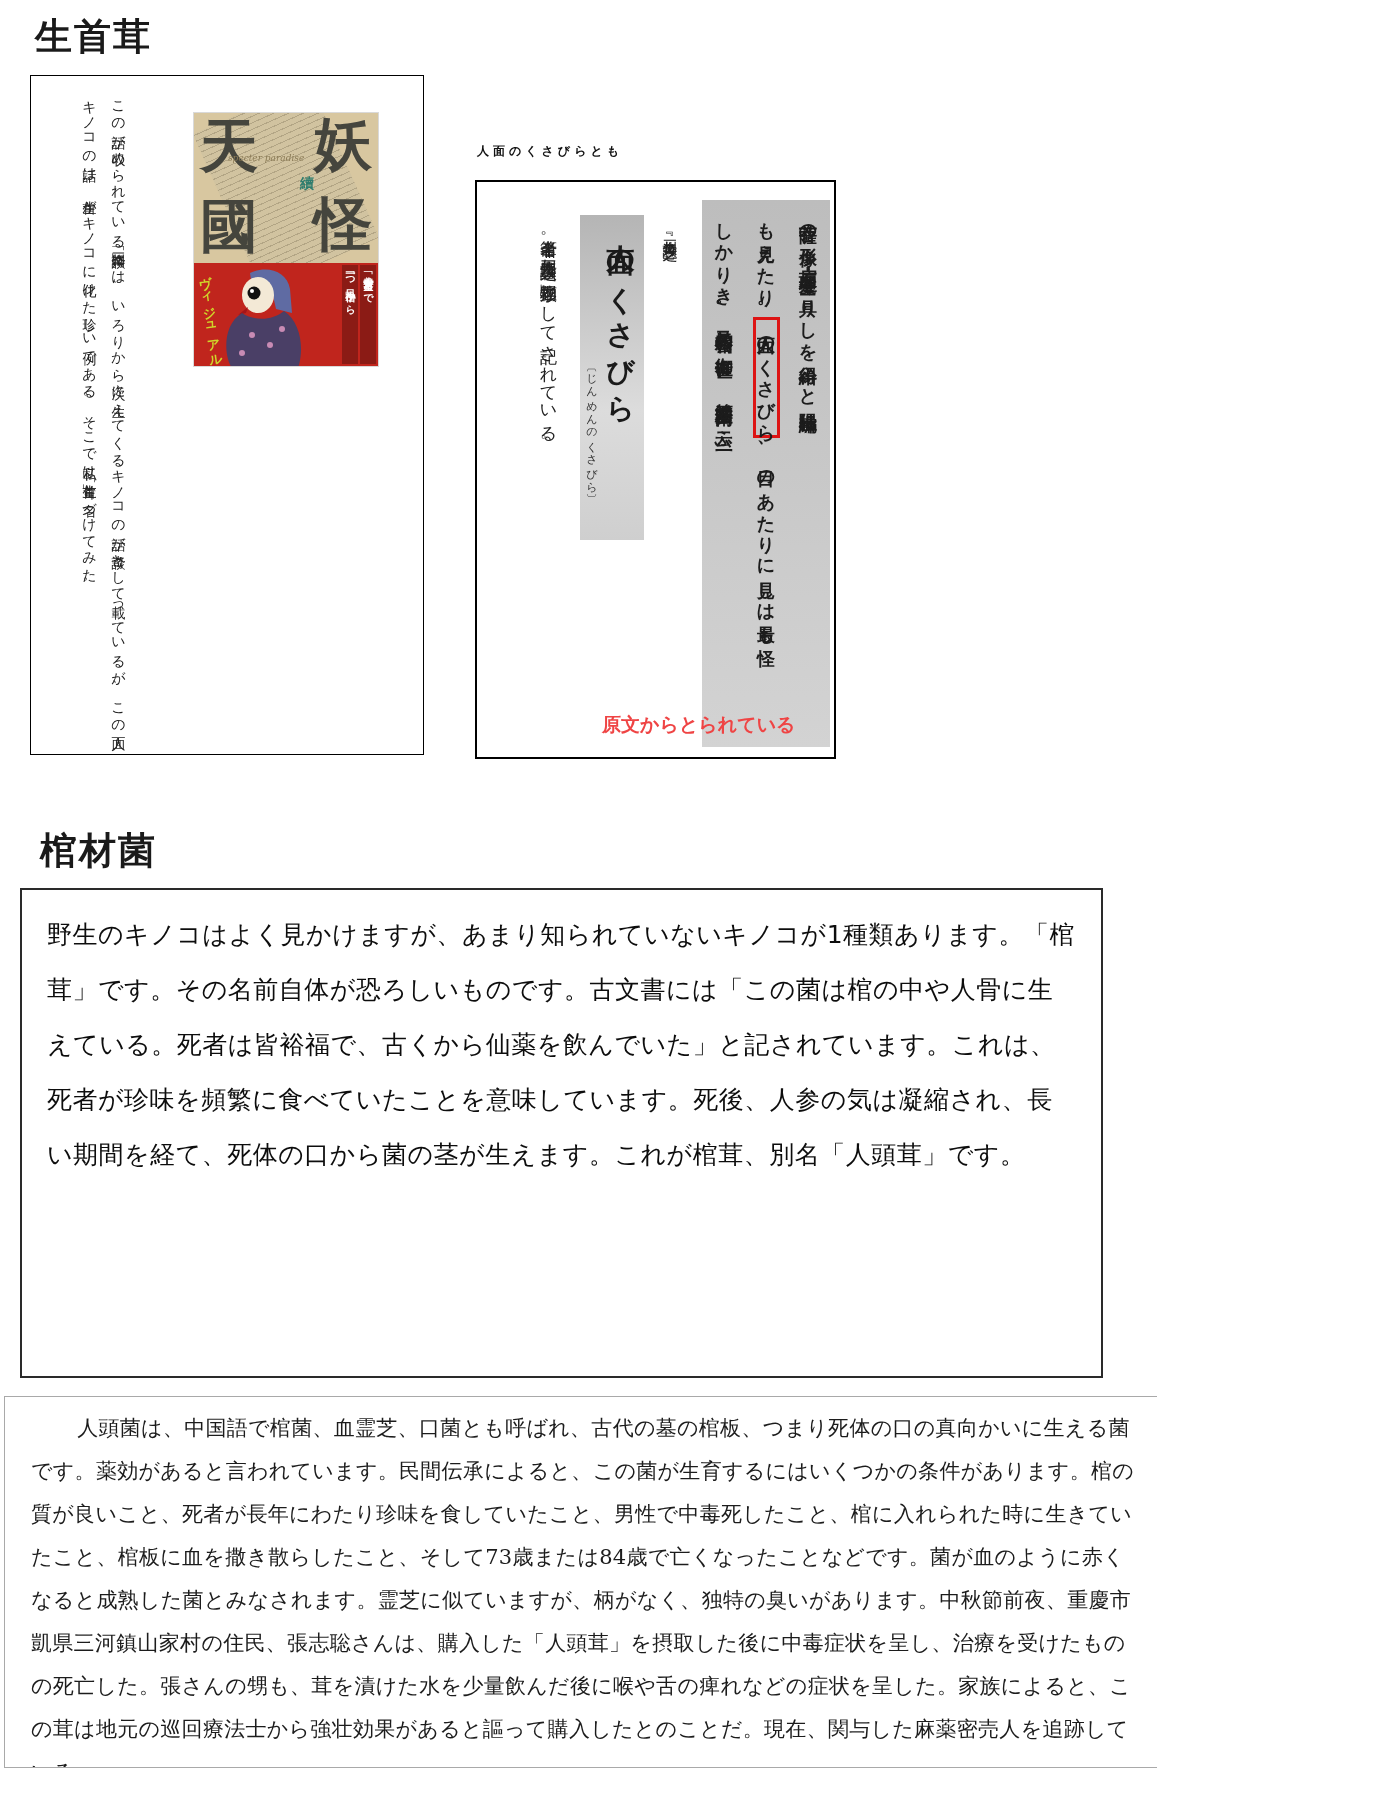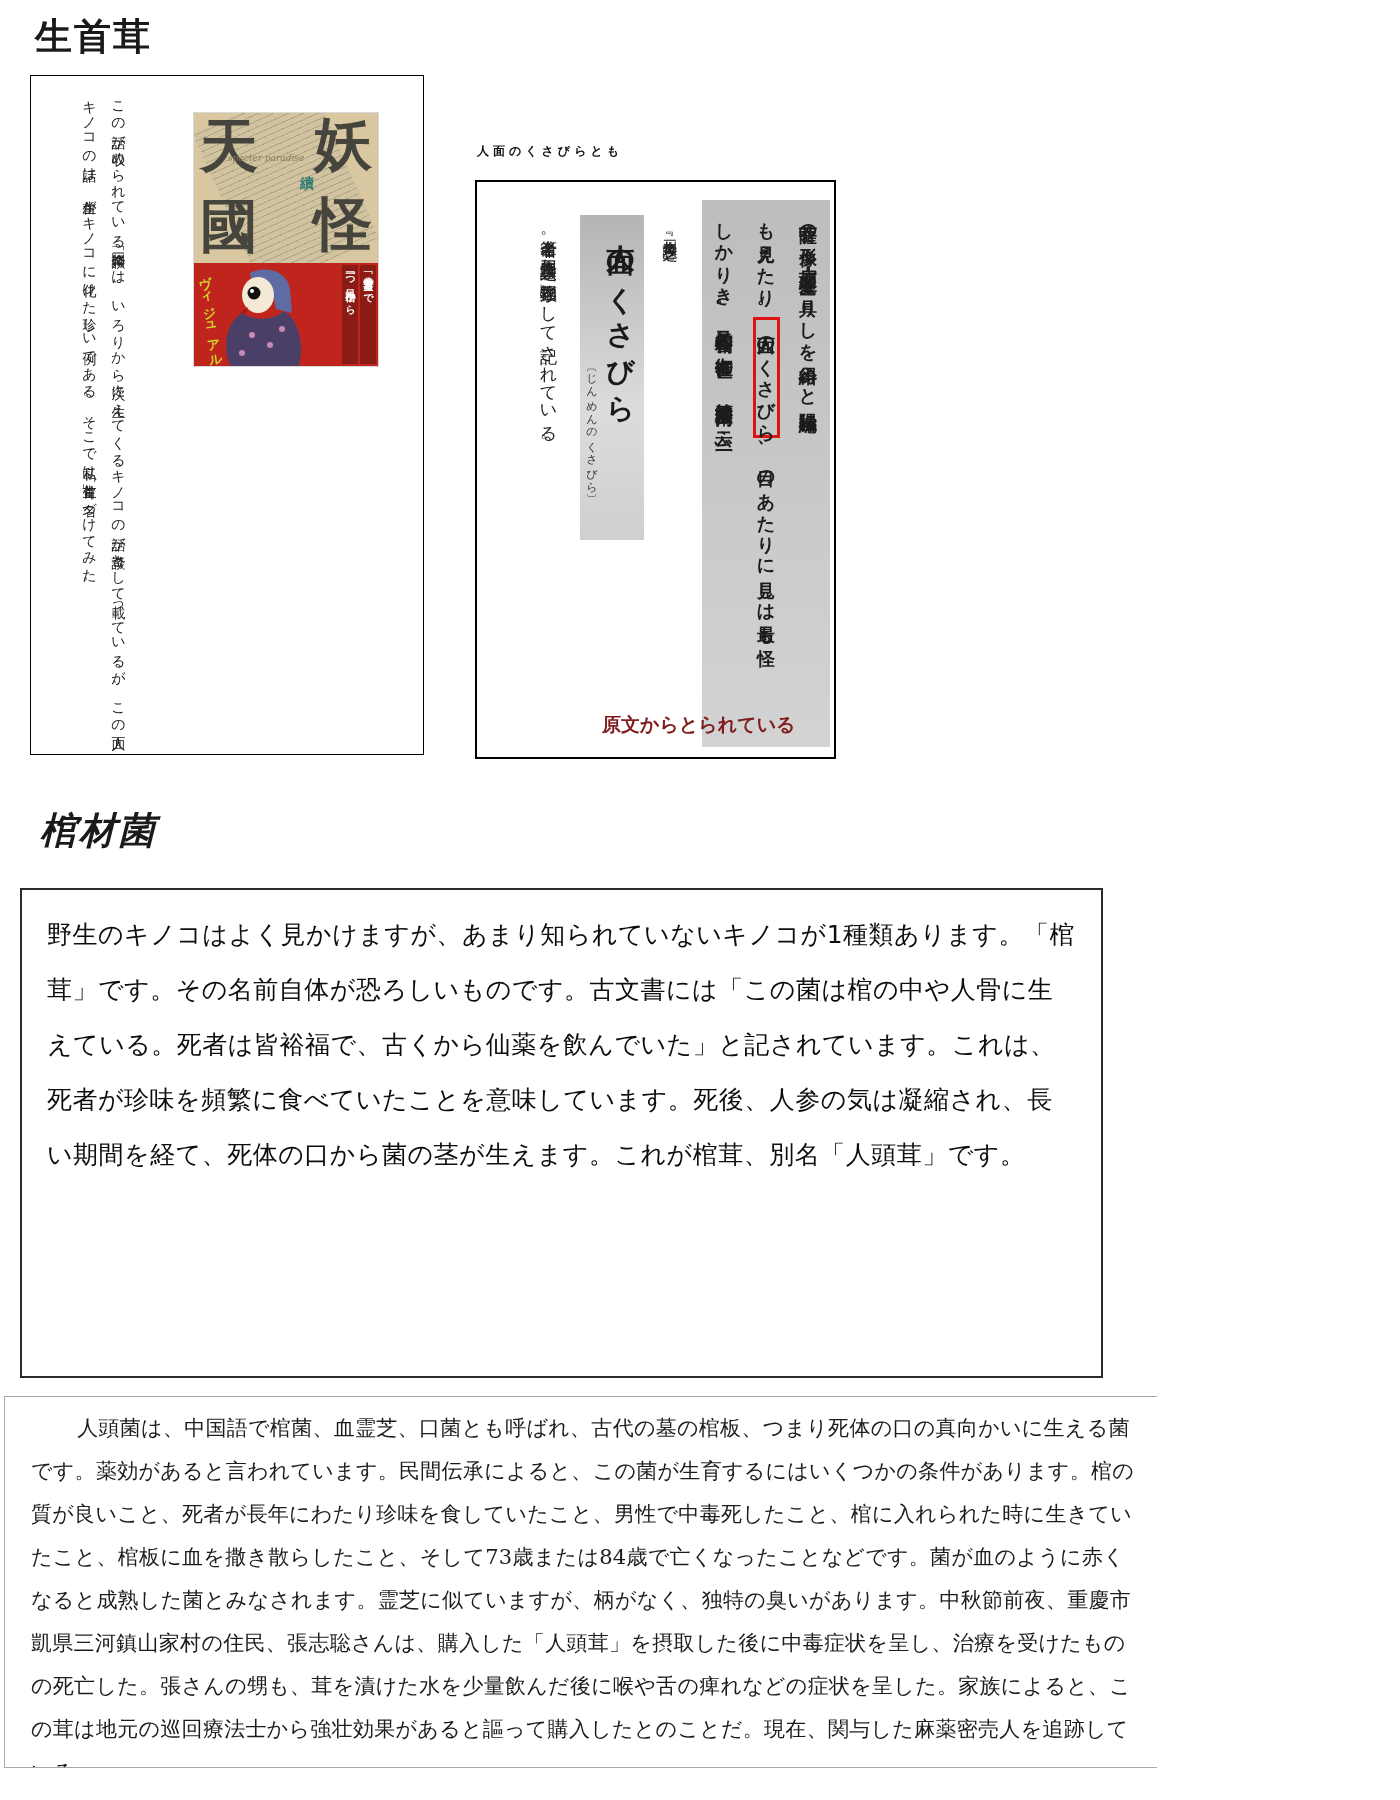--- a/index.html
+++ b/index.html
@@ -65,21 +65,21 @@
         background:linear-gradient(180deg,#bdbdbd,#d3d3d3);}
   .scol{position:absolute;writing-mode:vertical-rl;font-family:"DejaVu Serif",serif;
         font-size:18px;font-weight:bold;letter-spacing:1.2px;color:#1c1c1c;
         white-space:nowrap;top:10px;}
   .scol1{left:94px;}
   .scol2{left:52px;}
   .scol3{left:10px;}
   .hlred{border:3px solid #dd1414;padding:2px 0;}
   .capmid{position:absolute;left:10px;top:408px;width:260px;text-align:center;
           font-size:19px;font-weight:bold;line-height:28px;white-space:pre-line;color:#111;}
-  .capbot{position:absolute;left:125px;top:530px;font-size:19px;font-weight:bold;color:#7f1d1d;}
+  .capbot{position:absolute;left:125px;top:530px;font-size:19px;font-weight:bold;color:#ef4444;}
 
   
   .box1{position:absolute;left:20px;top:888px;width:1083px;height:490px;
         border:2px solid #2a2a2a;box-sizing:border-box;padding:4px 12px;overflow:hidden;}
   .box1 p{margin:13px;font-size:25px;line-height:55px;color:#0d0d0d;letter-spacing:0.5px;}
   .box1 p + p{margin-top:14px;}
   .box2{position:absolute;left:4px;top:1396px;width:1167px;height:372px;
         border:1px solid #a9a9a9;box-sizing:border-box;padding:10px 26px;overflow:hidden;}
   .box2 p{margin:0;font-family:"DejaVu Serif",serif;font-size:21px;line-height:43px;
           color:#1c1c1c;text-indent:2.2em;letter-spacing:0.3px;}
@@ -141,21 +141,21 @@
 
     <div class="scan">
       <div class="scol scol1">菩薩の形像、眉・面・理髪全く具りしを得給ふと杜陽編に</div>
       <div class="scol scol2"><span>も見えたり。</span><span class="hlred">人面のくさびら</span><span>、目のあたりに見しは最も怪</span></div>
       <div class="scol scol3">しかりき。又松雲相公の御在世に、箕浦安左衛門と云ふ一</div>
     </div>
 
     <div class="capbot">原文からとられている</div>
   </div>
 
-  <div class="h1" style="left:40px;top:806px;font-style:italic;">棺材菌</div>
+  <div class="h1" style="left:40px;top:826px;">棺材菌</div>
 
   <div class="box1">
     <p>野生のキノコはよく見かけますが、あまり知られていないキノコが1種類あります。「棺茸」です。その名前自体が恐ろしいものです。古文書には「この菌は棺の中や人骨に生えている。死者は皆裕福で、古くから仙薬を飲んでいた」と記されています。これは、死者が珍味を頻繁に食べていたことを意味しています。死後、人参の気は凝縮され、長い期間を経て、死体の口から菌の茎が生えます。これが棺茸、別名「人頭茸」です。</p>
   </div>
 
   <div class="box2">
     <p>人頭菌は、中国語で棺菌、血霊芝、口菌とも呼ばれ、古代の墓の棺板、つまり死体の口の真向かいに生える菌です。薬効があると言われています。民間伝承によると、この菌が生育するにはいくつかの条件があります。棺の質が良いこと、死者が長年にわたり珍味を食していたこと、男性で中毒死したこと、棺に入れられた時に生きていたこと、棺板に血を撒き散らしたこと、そして73歳または84歳で亡くなったことなどです。菌が血のように赤くなると成熟した菌とみなされます。霊芝に似ていますが、柄がなく、独特の臭いがあります。中秋節前夜、重慶市凱県三河鎮山家村の住民、張志聡さんは、購入した「人頭茸」を摂取した後に中毒症状を呈し、治療を受けたものの死亡した。張さんの甥も、茸を漬けた水を少量飲んだ後に喉や舌の痺れなどの症状を呈した。家族によると、この茸は地元の巡回療法士から強壮効果があると謳って購入したとのことだ。現在、関与した麻薬密売人を追跡している。</p>
   </div>
 
 </div>

